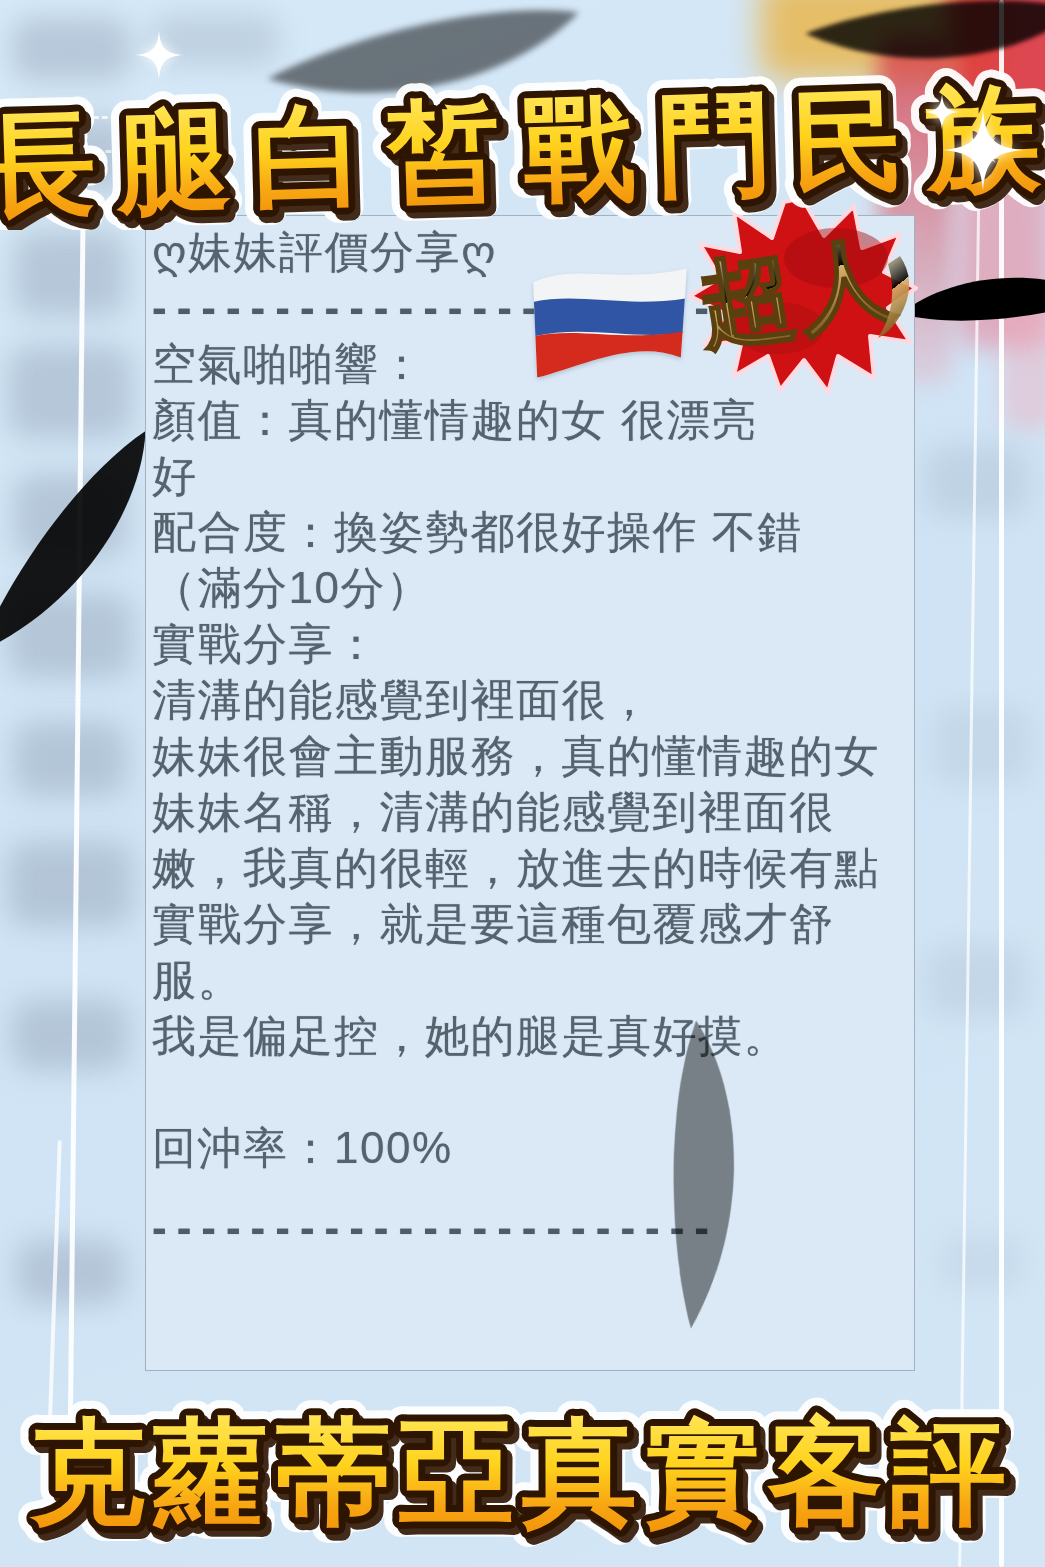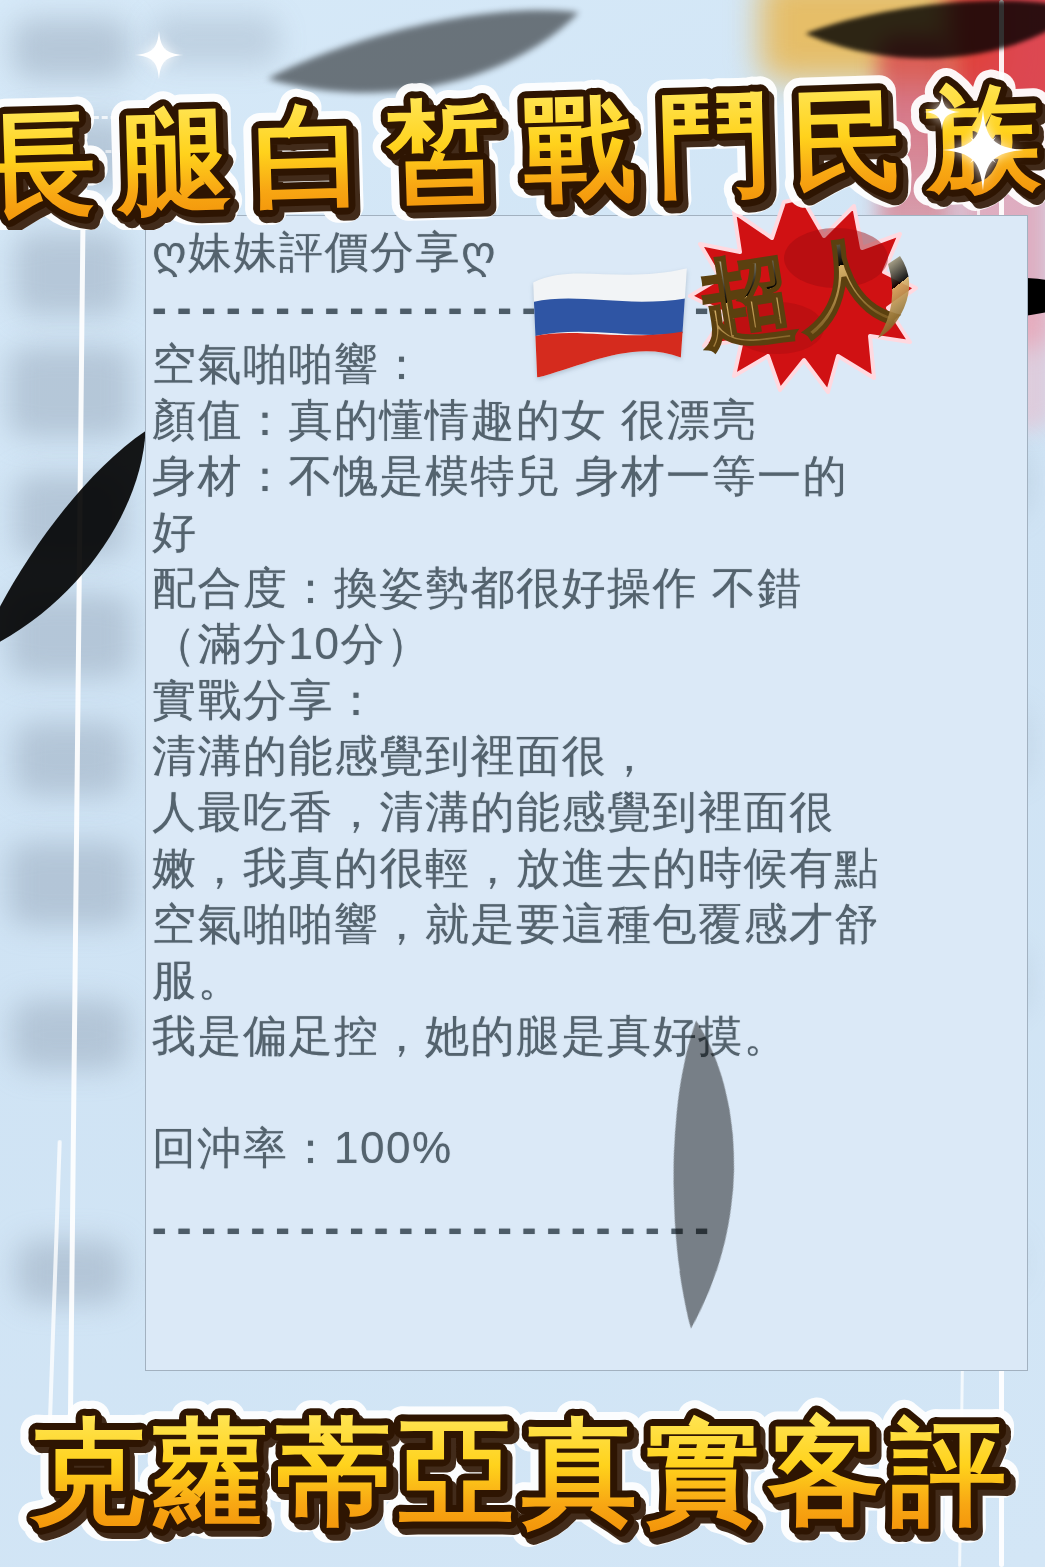--- a/index.html
+++ b/index.html
@@ -46,21 +46,21 @@
             border-top:3px dashed rgba(255,255,255,.6);filter:blur(.5px);z-index:2;}
   
   .feather{position:absolute;z-index:2;}
   .fe-right{left:903px;top:262px;width:200px;transform:rotate(16deg);}
   .fe-left{left:-72px;top:486px;width:270px;transform:rotate(148deg);opacity:.9;}
   .fe-topright{left:808px;top:-34px;width:270px;transform:rotate(196deg);filter:blur(2px);opacity:.8;}
   .fe-topmid{left:268px;top:-18px;width:310px;transform:rotate(189deg);filter:blur(3px);opacity:.5;}
   .fe-card{left:545px;top:1112px;width:300px;transform:rotate(112deg);opacity:.45;z-index:4;filter:blur(.5px);}
   
   .card{
-    position:absolute;left:145px;top:215px;width:883px;height:1156px;z-index:3;
+    position:absolute;left:145px;top:215px;width:770px;height:1156px;z-index:3;
     background:#dbe9f7;border:1px solid rgba(124,140,155,.6);box-sizing:border-box;
     padding:8px 4px 0 6px;overflow:hidden;
   }
   .card-line{
     line-height:56px;min-height:56px;font-size:44px;color:#54636e;
     letter-spacing:1.5px;white-space:pre;text-shadow:0 0 1px rgba(84,99,110,.55);
   }
   .dashes{font-weight:bold;letter-spacing:10px;color:#4d5c68;overflow:hidden;}
   .dashes.bottom{margin-top:24px;}
   
@@ -151,29 +151,29 @@
   <svg class="feather fe-right" viewBox="0 0 190 80">
       <use href="#feather-sym"></use>
     </svg>
 
   <div class="card">
     <div class="card-line">ღ妹妹評價分享ღ</div>
     <div class="card-line dashes">---------------------------</div>
     <div>
         <div class="card-line">空氣啪啪響：</div>
         <div class="card-line">顏值：真的懂情趣的女 很漂亮</div>
-        <div class="card-line">身材：不愧是模特兒 身材一等一的</div>
         <div class="card-line">好</div>
         <div class="card-line">配合度：換姿勢都很好操作 不錯</div>
         <div class="card-line">（滿分10分）</div>
         <div class="card-line">實戰分享：</div>
         <div class="card-line">清溝的能感覺到裡面很，</div>
-        <div class="card-line">人最吃香，清溝的能感覺到裡面很</div>
+        <div class="card-line">妹妹很會主動服務，真的懂情趣的女</div>
+        <div class="card-line">妹妹名稱，清溝的能感覺到裡面很</div>
         <div class="card-line">嫩，我真的很輕，放進去的時候有點</div>
-        <div class="card-line">空氣啪啪響，就是要這種包覆感才舒</div>
+        <div class="card-line">實戰分享，就是要這種包覆感才舒</div>
         <div class="card-line">服。</div>
         <div class="card-line">我是偏足控，她的腿是真好摸。</div>
         <div class="card-line"></div>
         <div class="card-line">回沖率：100%</div>
       </div>
     <div class="card-line dashes bottom">-----------------------</div>
   </div>
 
   <svg class="feather fe-card" viewBox="0 0 190 80">
       <use href="#feather-sym"></use>

